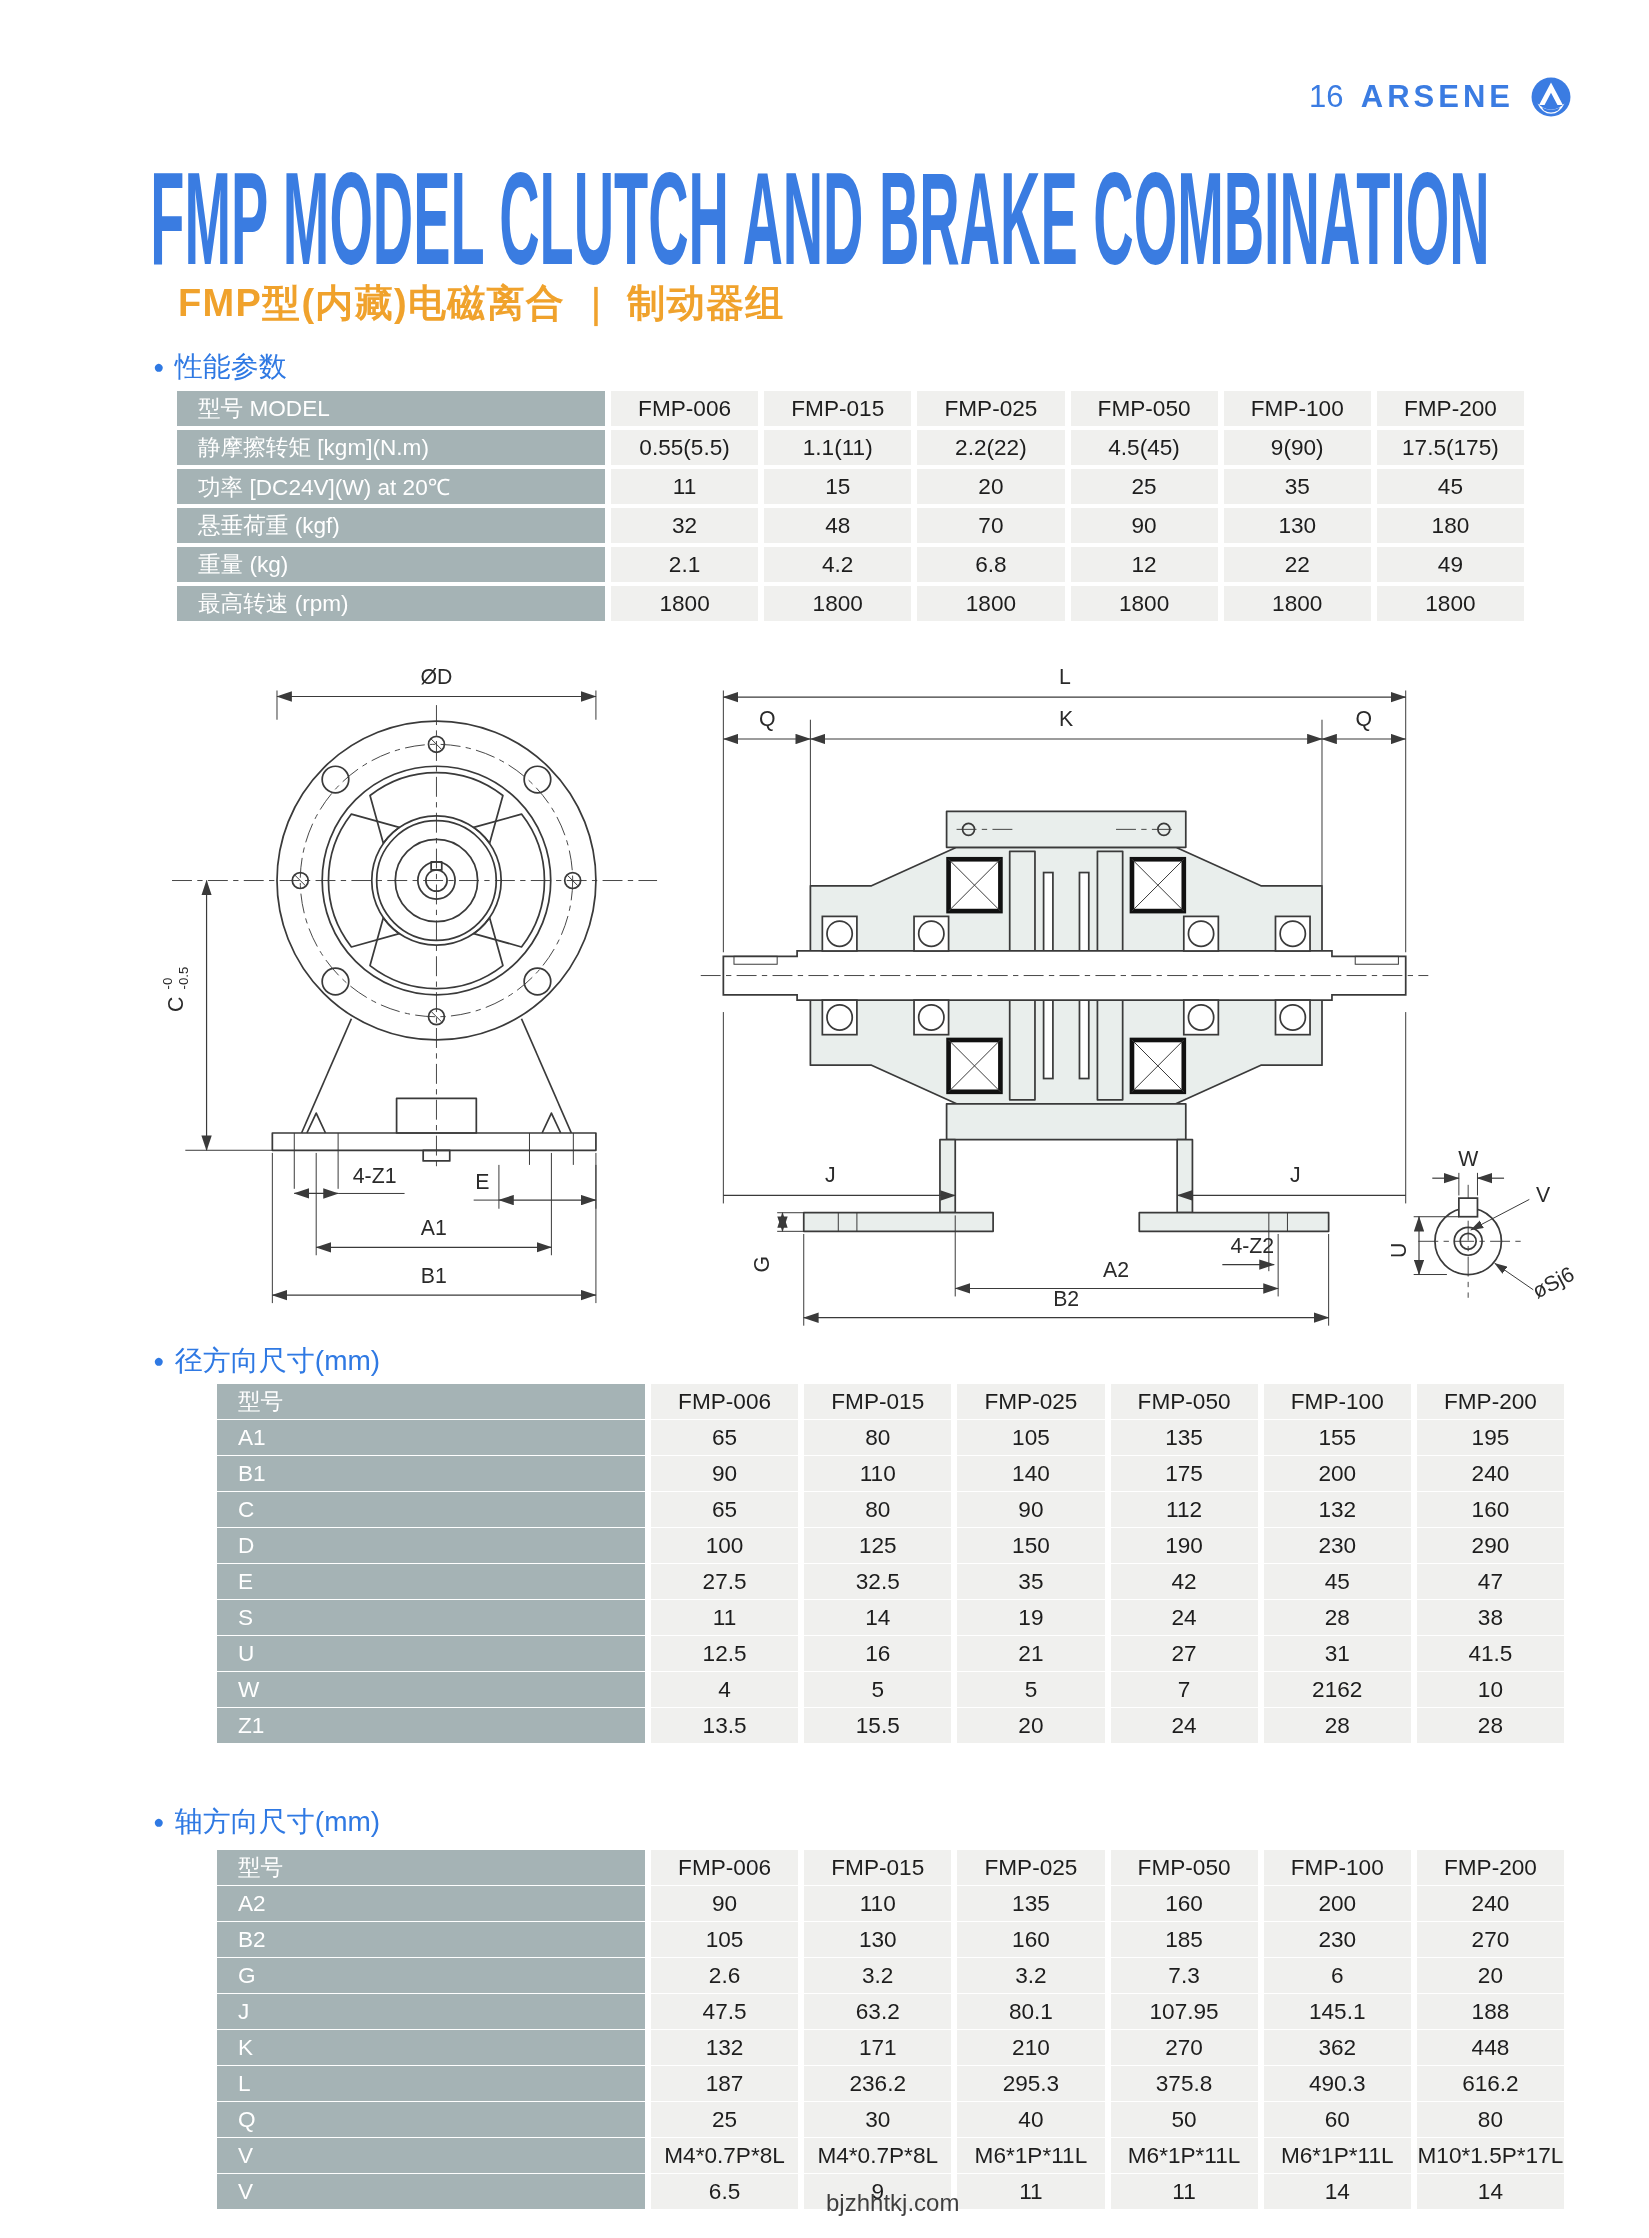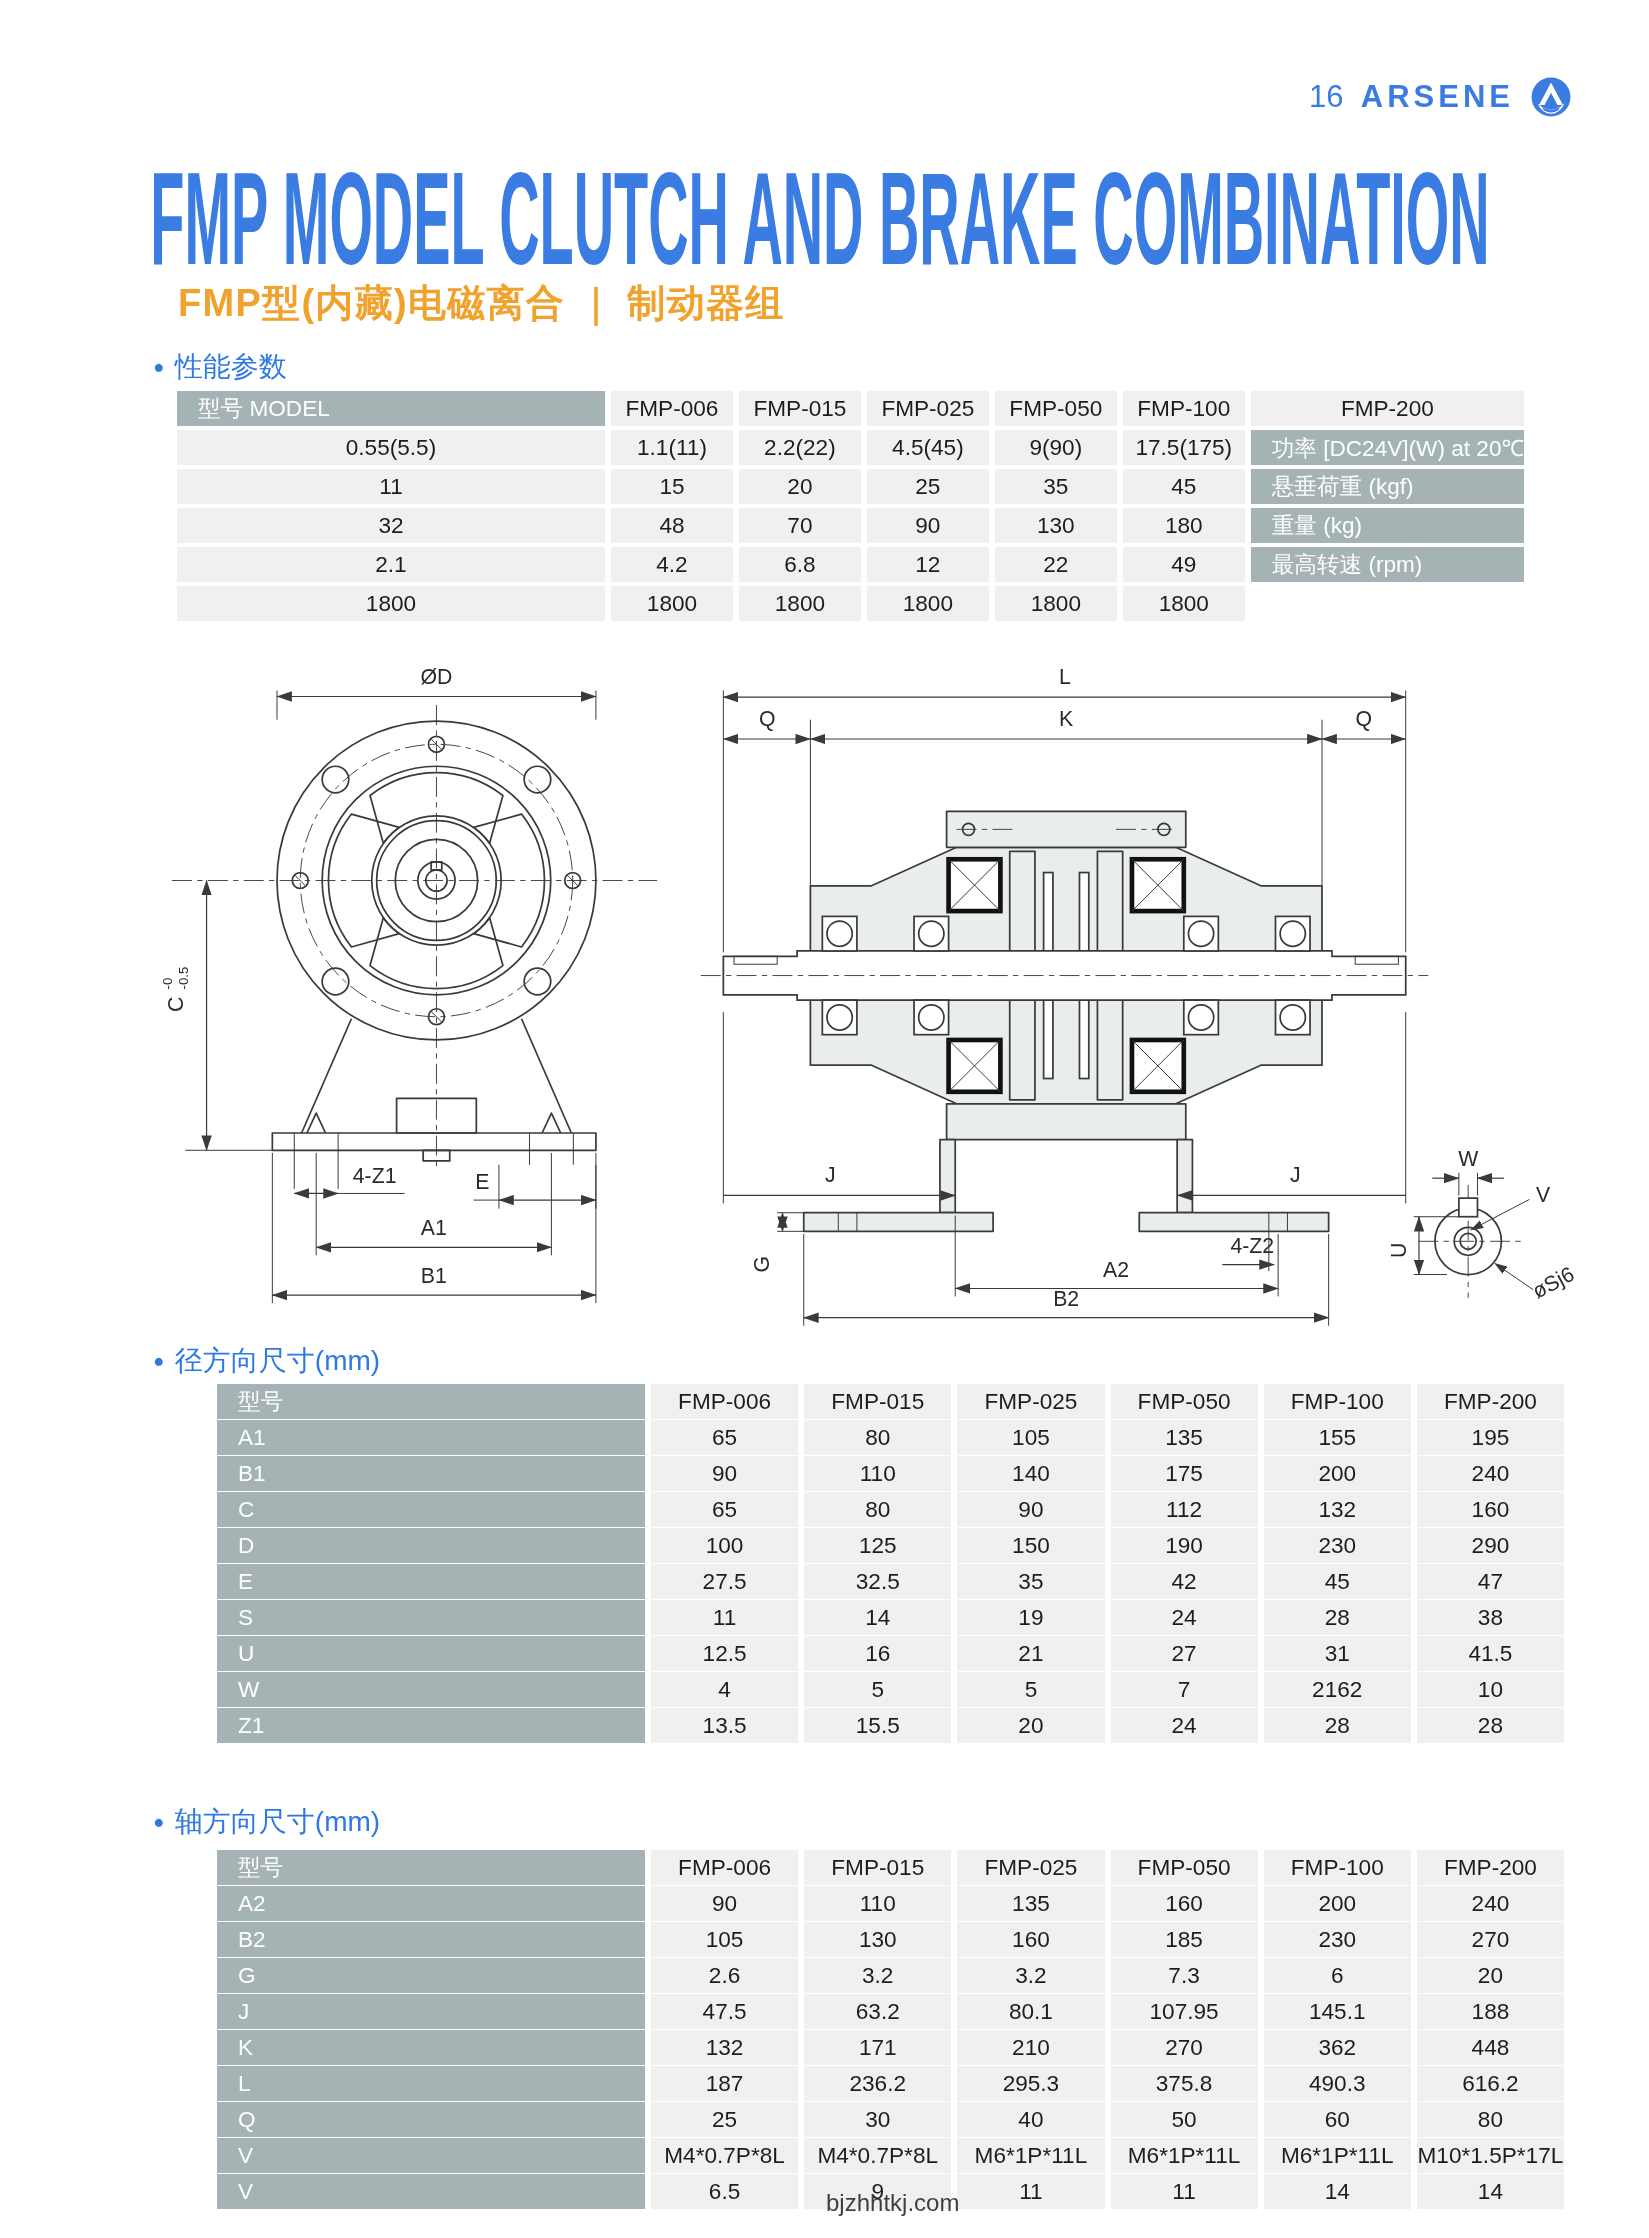--- a/index.html
+++ b/index.html
@@ -84,20 +84,21 @@
 </div>
 
 <div class="spec-table t1" id="table-performance">
     <div class="cell rlabel">型号  MODEL</div>
     <div class="cell chead">FMP-006</div>
     <div class="cell chead">FMP-015</div>
     <div class="cell chead">FMP-025</div>
     <div class="cell chead">FMP-050</div>
     <div class="cell chead">FMP-100</div>
     <div class="cell chead">FMP-200</div>
+    <div class="cell rlabel">静摩擦转矩  [kgm](N.m)</div>
     <div class="cell">0.55(5.5)</div>
     <div class="cell">1.1(11)</div>
     <div class="cell">2.2(22)</div>
     <div class="cell">4.5(45)</div>
     <div class="cell">9(90)</div>
     <div class="cell">17.5(175)</div>
     <div class="cell rlabel">功率  [DC24V](W) at 20℃</div>
     <div class="cell">11</div>
     <div class="cell">15</div>
     <div class="cell">20</div>

